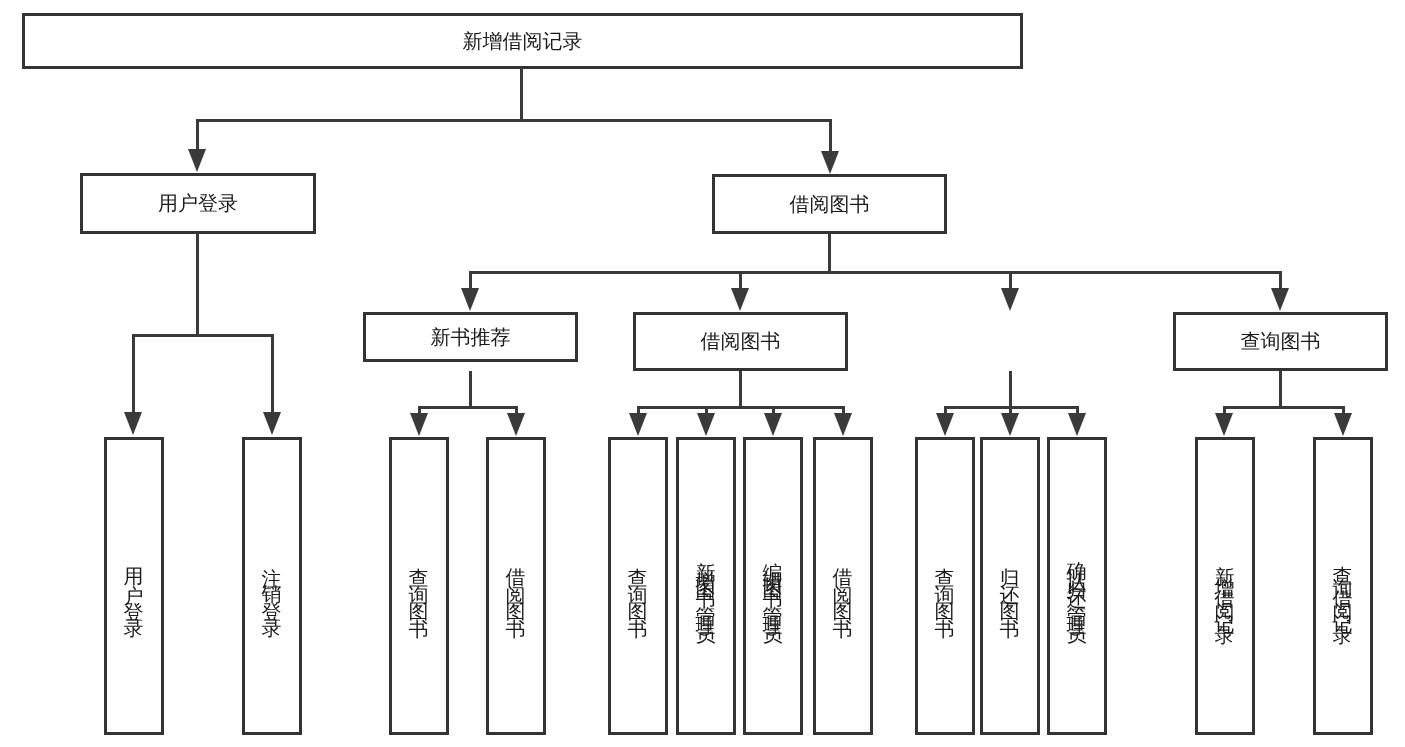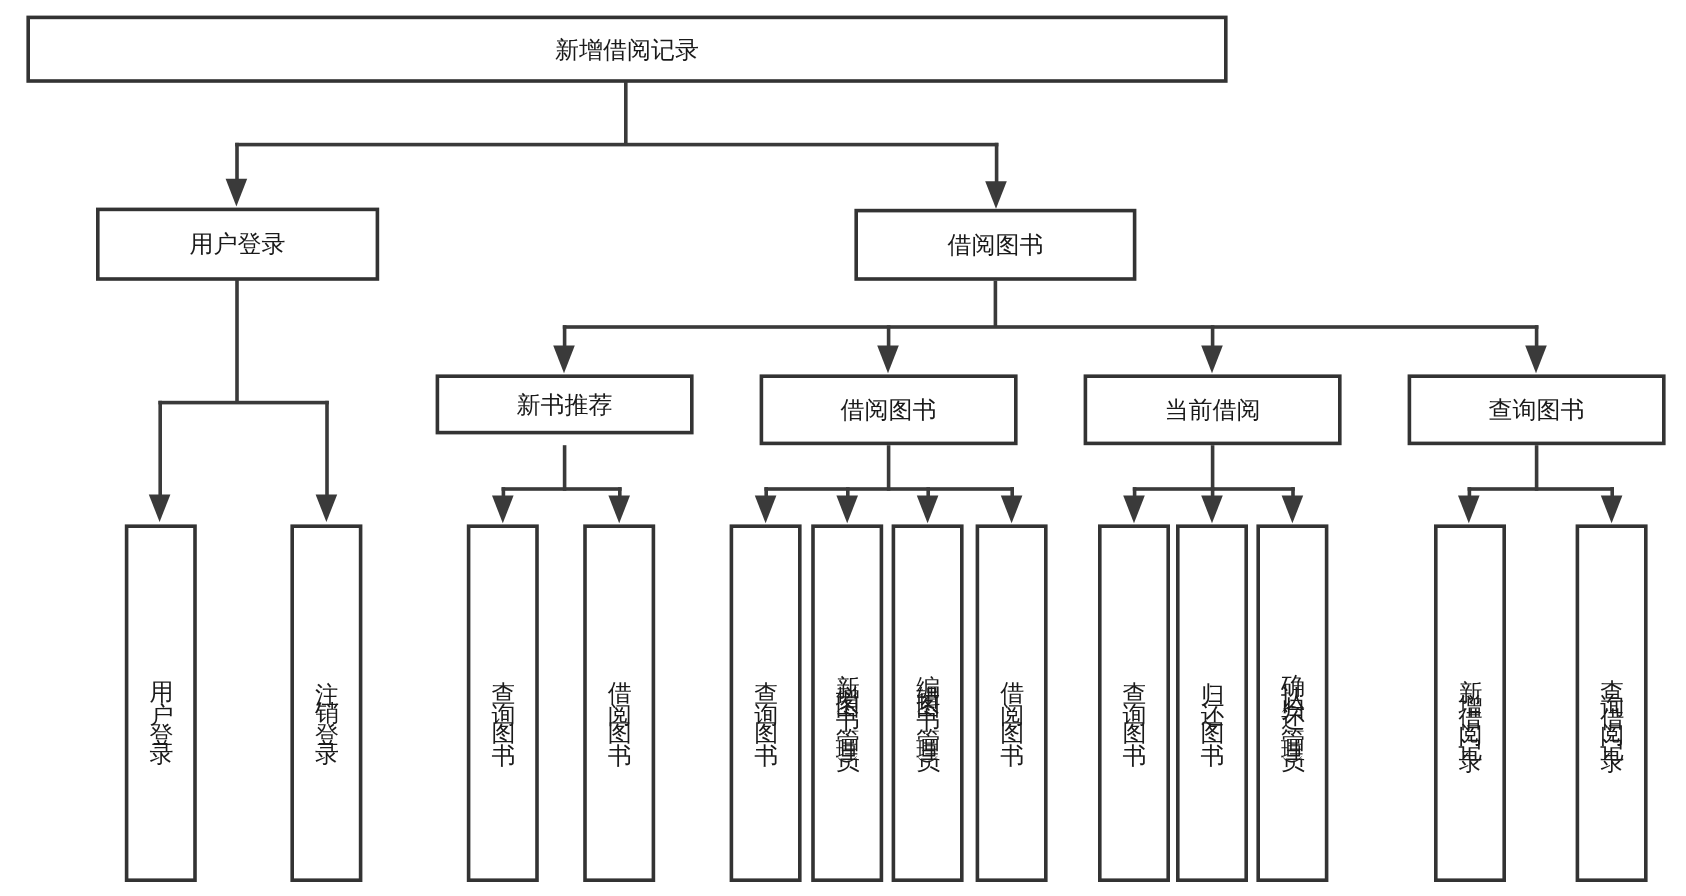--- a/index.html
+++ b/index.html
@@ -65,21 +65,20 @@
   <div class="box" style="left:22px;top:13px;width:1001px;height:56px;">新增借阅记录</div>
 
   <div class="box" style="left:80px;top:173px;width:236px;height:61px;">用户登录</div>
 
   <div class="box" style="left:712px;top:174px;width:235px;height:60px;">借阅图书</div>
 
   <div class="box" style="left:363px;top:312px;width:215px;height:50px;text-align:right;">新书推荐</div>
 
   <div class="box" style="left:633px;top:312px;width:215px;height:59px;">借阅图书</div>
 
-  <div class="box" style="left:903px;top:312px;width:215px;height:59px;">当前借阅</div>
 
   <div class="box" style="left:1173px;top:312px;width:215px;height:59px;">查询图书</div>
 
   <div class="box leaf" style="left:104px;top:437px;width:60px;height:298px;">
     <span class="vt sp-wide">用户登录</span>
   </div>
   <div class="box leaf" style="left:242px;top:437px;width:60px;height:298px;">
     <span class="vt sp-wide">注销登录</span>
   </div>
 

